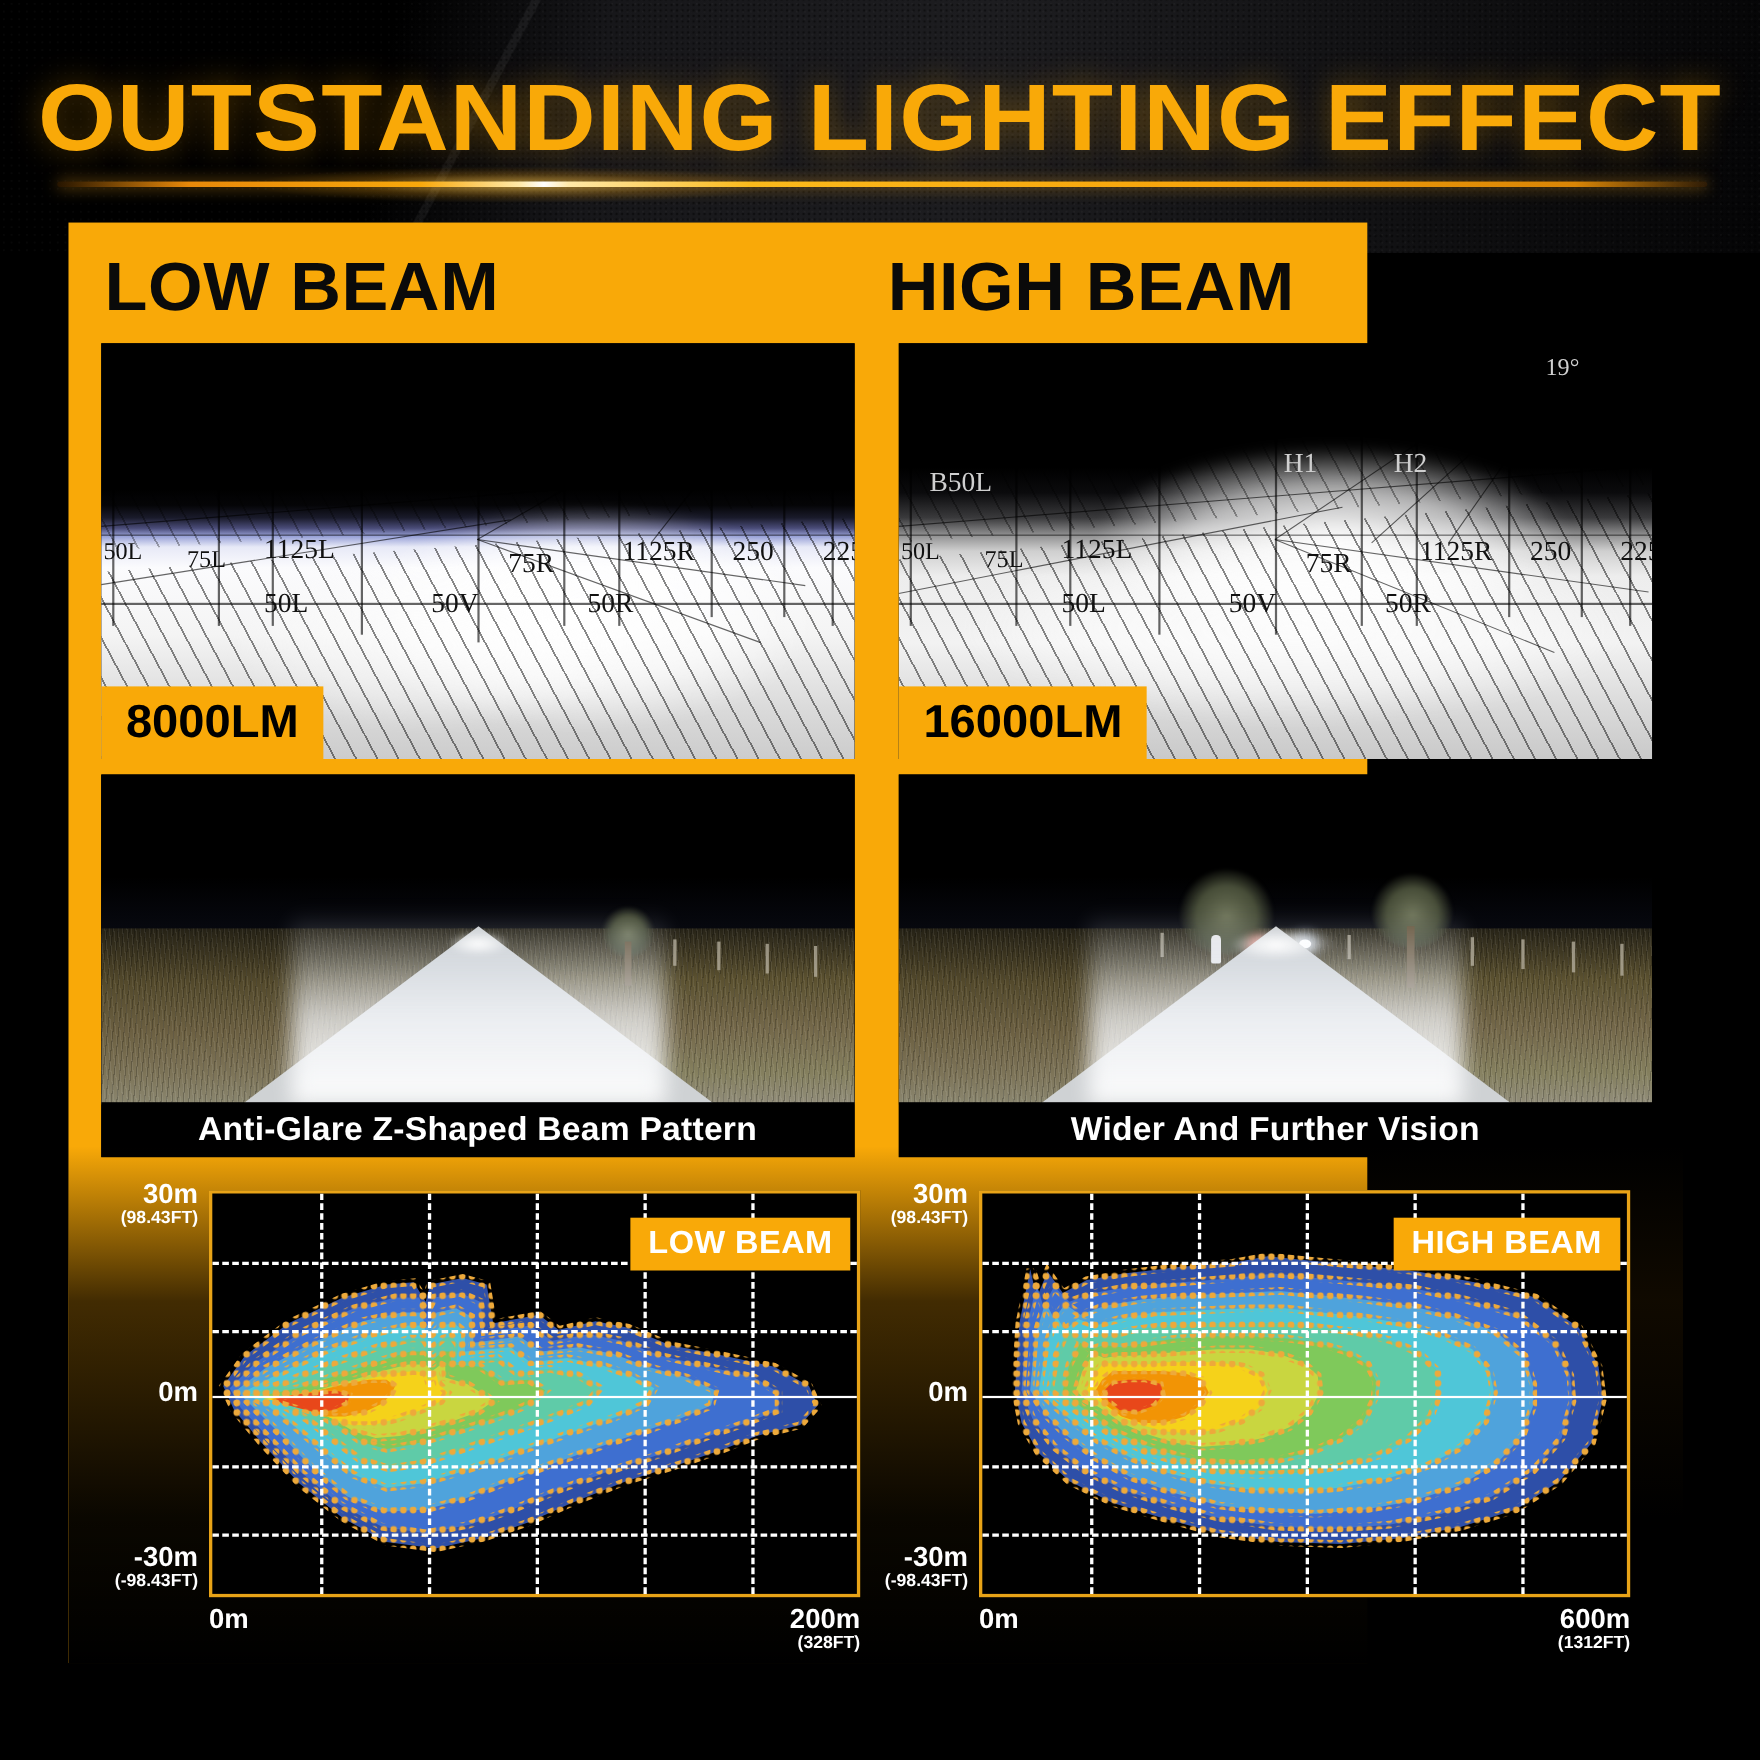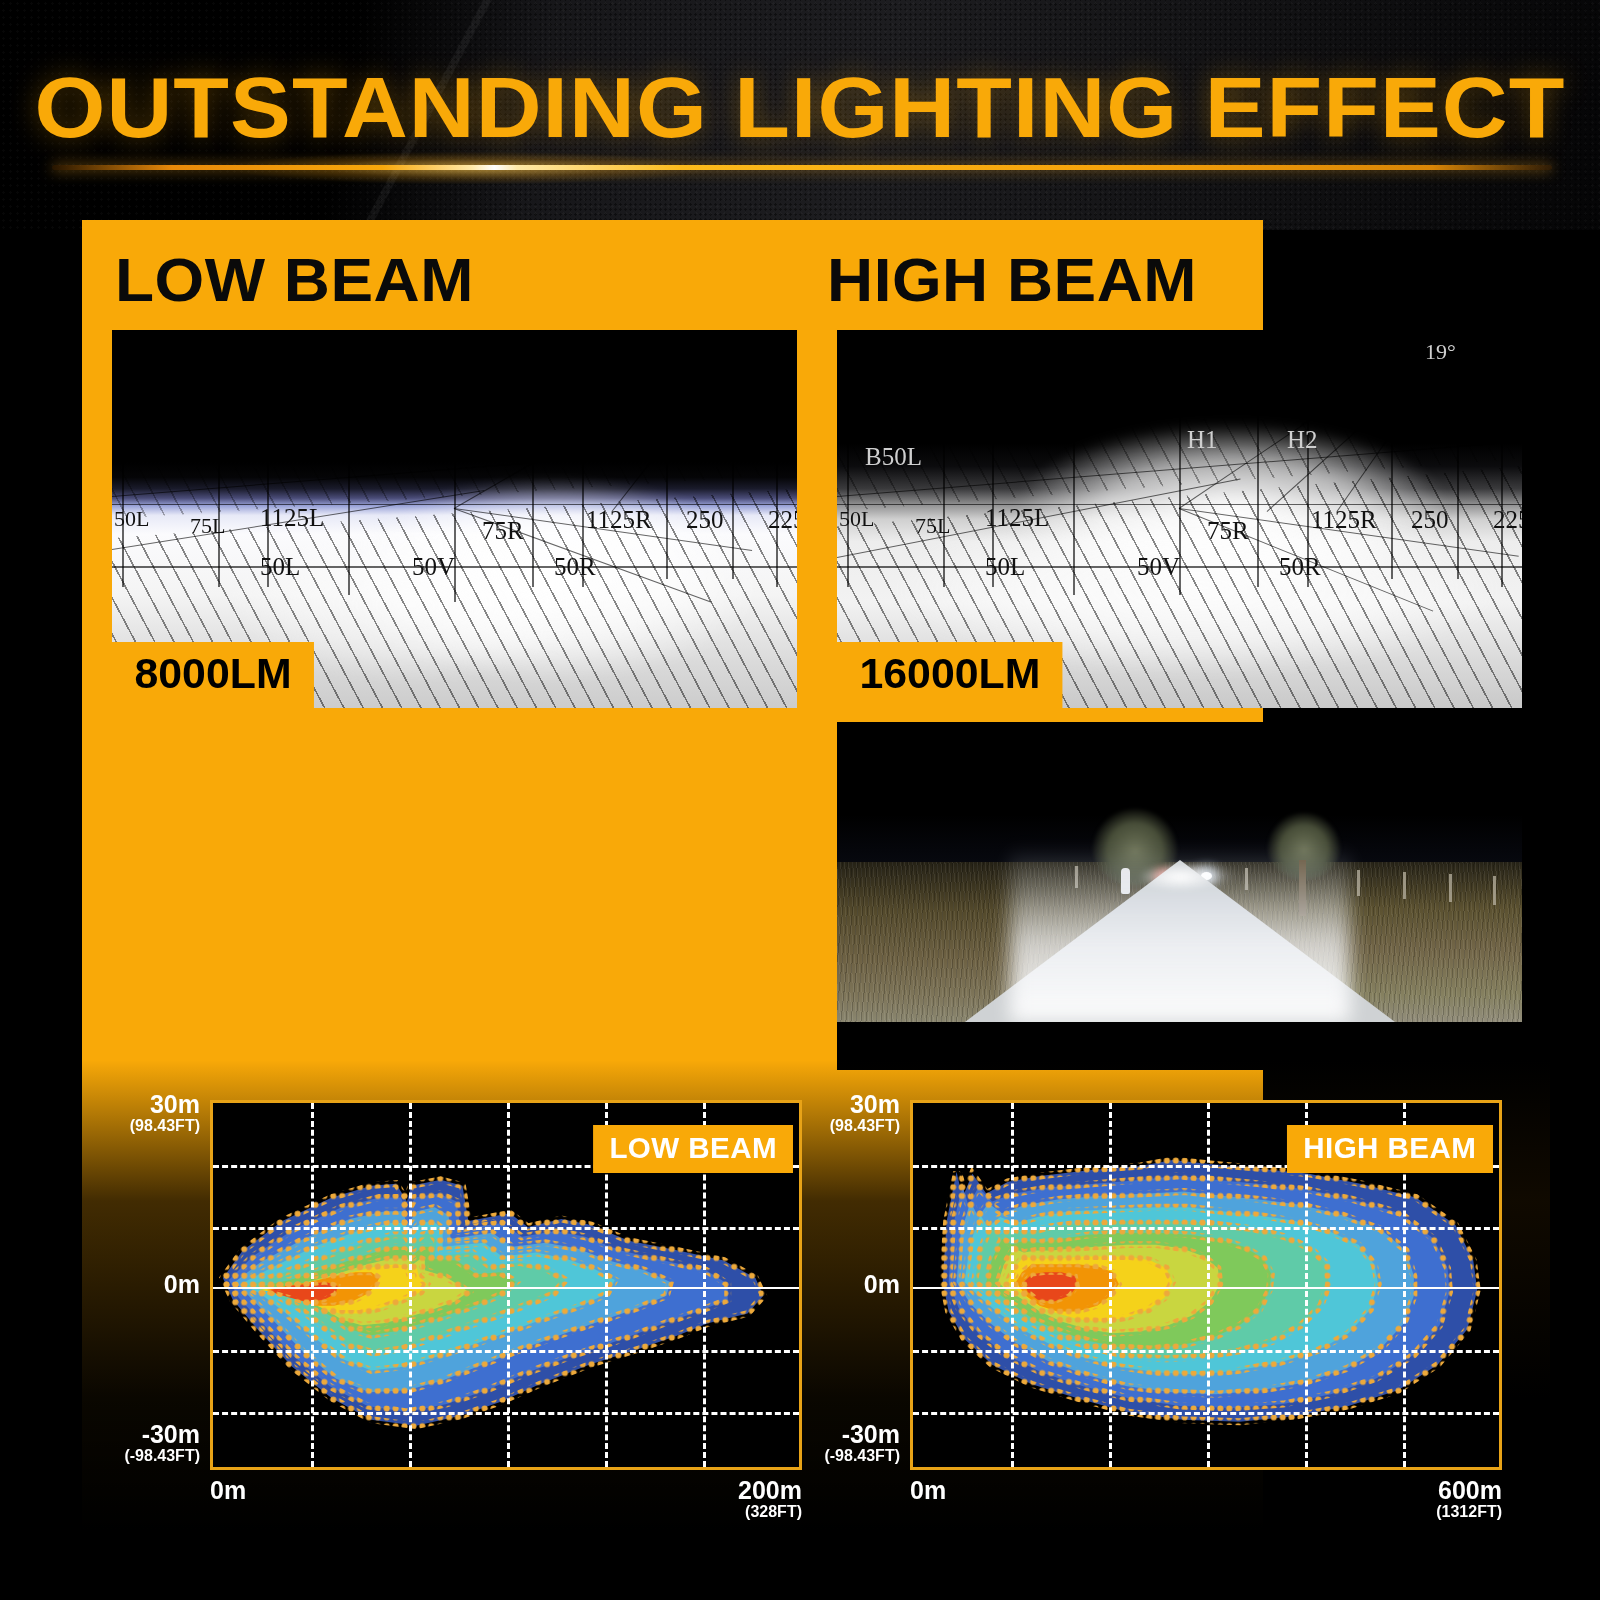--- a/index.html
+++ b/index.html
@@ -53,25 +53,24 @@
     background: linear-gradient(90deg,
       rgba(255,140,0,.15) 0%, #E8890A 8%, #F7A80C 22%,
       #FFE9A8 28%, #FFFFFF 29.5%, #FFE9A8 31%,
       #FBBA1C 42%, #F6A30B 70%, #D98506 92%, rgba(200,110,0,.2) 100%);
     border-radius: 3px;
     box-shadow: 0 0 14px rgba(255,175,30,.6);
   }
 
   
   .frame {
-    position: absolute; left: 62px; top: 220px;
+    position: absolute; left: 62px; top: 202px;
     width: 1181px; height: 1310px;
     background: linear-gradient(180deg, #F9A908 0 100%);
     clip-path: polygon(0 0, 1318px 0, 1468px 56px, 1468px 1310px, 0 1310px);
-    margin-left: 20px;
   }
   .frame-inner-fade {
     position:absolute; left:0; bottom:0; width:1468px; height:470px;
     background: linear-gradient(180deg, rgba(0,0,0,0) 0%, rgba(20,12,0,.80) 30%, rgba(0,0,0,.96) 72%, #000 100%);
   }
 
   
   .panel-titles { position:absolute; left:0; top:24px; width:1468px; height:90px; }
   .panel-title {
     position:absolute; top:0;
@@ -289,20 +288,43 @@
           <div class="pt-label lg" style="left:300px;top:59%;">50V</div>
           <div class="pt-label lg" style="left:370px;top:49.5%;">75R</div>
           <div class="pt-label lg" style="left:442px;top:59%;">50R</div>
           <div class="pt-label lg" style="left:474px;top:46.5%;">1125R</div>
           <div class="pt-label lg" style="left:574px;top:46.5%;">250</div>
           <div class="pt-label lg" style="left:656px;top:46.5%;">225</div>
 
           <div class="lm-badge">8000LM</div>
         </div>
 
+        <div class="photo-road">
+          <div class="road-scene">
+            <div class="sky"></div>
+            <div class="field-l">
+                <div class="grass-tex"></div>
+              </div>
+            <div class="field-r">
+                <div class="grass-tex"></div>
+              </div>
+            <div class="tree" style="left:455px;top:120px;width:48px;height:46px;"></div>
+            <div class="trunk" style="left:476px;top:152px;width:6px;height:40px;"></div>
+            <div class="fencepost" style="left:520px;top:150px;height:24px;"></div>
+            <div class="fencepost" style="left:560px;top:152px;height:26px;"></div>
+            <div class="fencepost" style="left:604px;top:154px;height:27px;"></div>
+            <div class="fencepost" style="left:648px;top:156px;height:28px;"></div>
+            <div class="road"></div>
+            <div class="road-glow"></div>
+            <div class="vanish" style="top:144px;"></div>
+          </div>
+          <div class="cap-bar">
+            <span class="cap-text">Anti-Glare Z-Shaped Beam Pattern</span>
+          </div>
+        </div>
       </div>
 
       <div class="col col-high">
 
         <div class="photo-test">
           <div class="wallbase"></div>
           <div class="hotspot" style="left:180px;top:95px;width:430px;height:175px;"></div>
           <div class="hotspot" style="left:60px;top:175px;width:600px;height:170px;opacity:.8;"></div>
           <div class="hatch" style="clip-path: polygon(0 52%, 100% 36%, 100% 100%, 0 100%);"></div>
           <div class="hatch" style="clip-path: polygon(0 0, 100% 0, 100% 34%, 0 48%); opacity:.55;"></div>
@@ -367,20 +389,23 @@
             <div class="fencepost" style="left:612px;top:152px;height:28px;"></div>
             <div class="fencepost" style="left:656px;top:154px;height:29px;"></div>
             <div class="figure" style="left:284px;top:146px;"></div>
             <div class="car-haze" style="left:330px;top:142px;"></div>
             <div class="taillight" style="left:322px;top:152px;"></div>
             <div class="headlight-far" style="left:364px;top:150px;"></div>
             <div class="road"></div>
             <div class="road-glow"></div>
             <div class="vanish" style="top:142px;width:80px;height:26px;"></div>
           </div>
+          <div class="cap-bar">
+            <span class="cap-text">Wider And Further Vision</span>
+          </div>
         </div>
       </div>
     </div>
 
     <div class="frame-inner-fade"></div>
 
     <div class="charts">
 
       <div class="chart-block cb-low">
         <div class="axis-lab left" style="left:0;top:6px;width:82px;">

